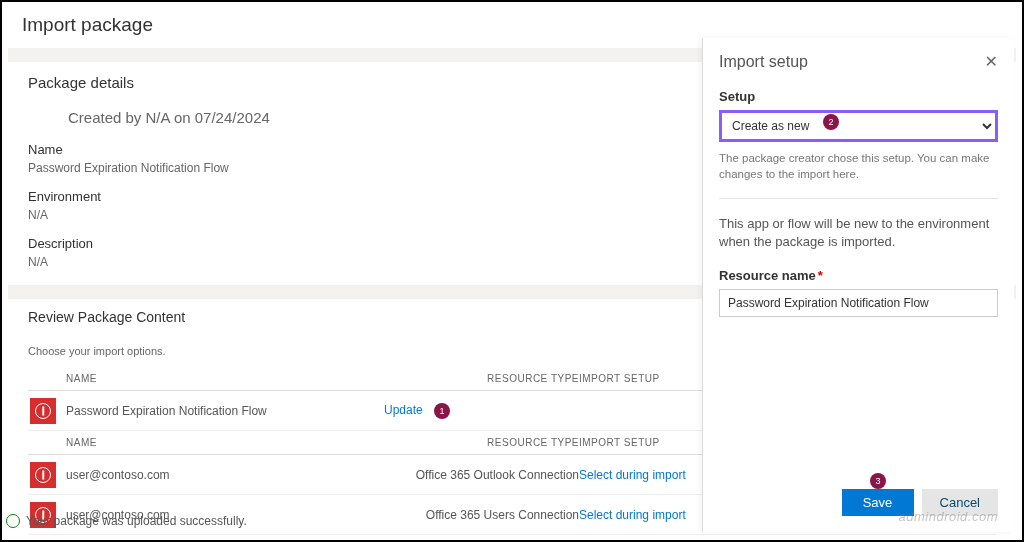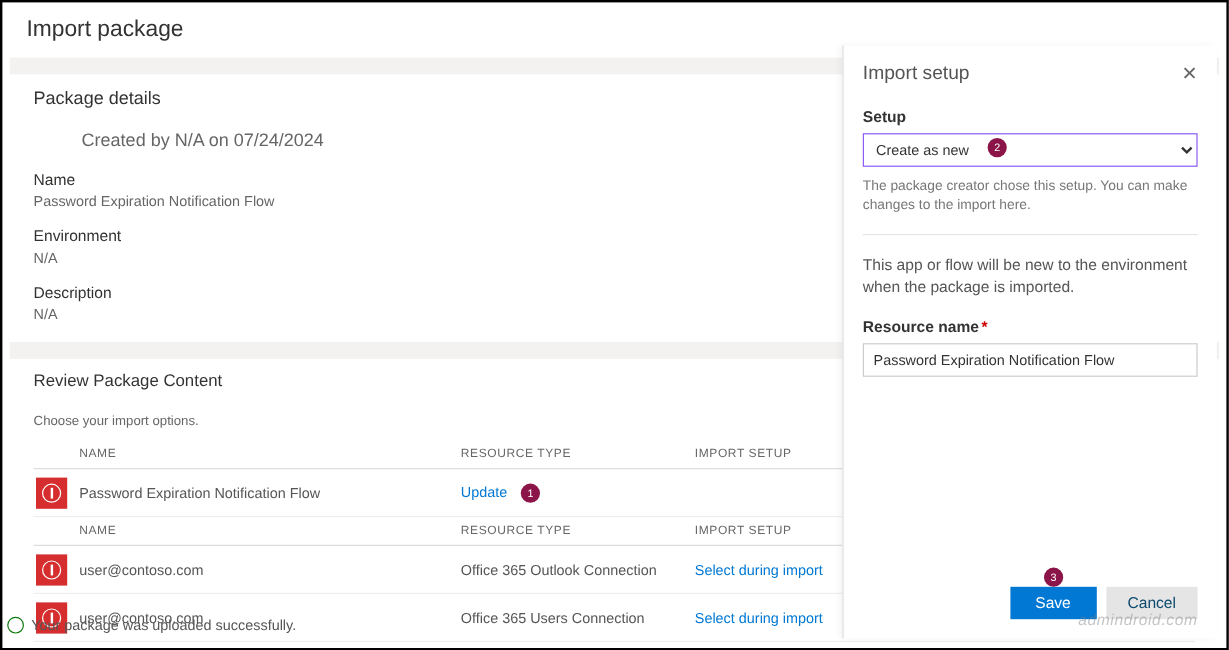--- a/index.html
+++ b/index.html
@@ -20,21 +20,21 @@
   .section { padding: 12px 20px; }
   .pkg-title { font-size: 15px; font-weight: 400; margin-bottom: 18px; }
   .pkg-sub { font-size: 15px; color: #666; margin-bottom: 16px; margin-left: 40px; }
   .field-label { font-size: 13px; color: #323130; margin-bottom: 4px; }
   .field-val { font-size: 12px; color: #666; margin-bottom: 14px; }
   .review-title { font-size: 14px; font-weight: 400; margin-bottom: 20px; }
   .review-sub { font-size: 11px; color: #666; margin-bottom: 10px; }
   .tbl-head { display: flex; border-bottom: 1px solid #ddd; padding: 6px 0; font-size: 10px; letter-spacing: 0.5px; color: #666; }
   .col-icon { width: 36px; }
   .col-name { width: 320px; padding-left: 2px; }
-  .col-type { width: 195px; }
+  .col-type { width: 195px; text-align: right; }
   .col-setup { flex: 1; }
   .tbl-row { display: flex; align-items: center; border-bottom: 1px solid #eee; height: 40px; font-size: 12px; color: #555; }
   .icon-box { width: 26px; height: 26px; background: #d62e2e; display: flex; align-items: center; justify-content: center; margin-left: 2px; }
   .icon-circle { width: 16px; height: 16px; border: 1.5px solid #fff; border-radius: 50%; position: relative; }
   .icon-circle::after { content: ""; position: absolute; left: 50%; top: 50%; width: 1.5px; height: 9px; background: #fff; transform: translate(-50%, -50%); }
   .link { color: #0078d4; cursor: pointer; }
   .badge { width: 16px; height: 16px; border-radius: 50%; background: #8b1548; color: #fff; font-size: 9px; display: inline-flex; align-items: center; justify-content: center; margin-left: 8px; vertical-align: middle; }
   .related-title { font-size: 13px; font-weight: 400; margin: 20px 0 8px 0; color: #333; }
   .status-bar { position: absolute; left: 2px; right: 2px; bottom: 8px; padding: 4px 16px; font-size: 12px; color: #555; display: flex; align-items: center; }
   .status-ring { width: 14px; height: 14px; border: 1.5px solid #107c10; border-radius: 50%; margin-right: 6px; margin-left: -14px; }
@@ -52,21 +52,21 @@
     display: flex;
     flex-direction: column;
     padding: 0;
     z-index: 10;
   }
   .panel-head { display: flex; justify-content: space-between; align-items: center; padding: 14px 16px 18px 16px; }
   .panel-title { font-size: 16px; color: #555; }
   .close-x { font-size: 16px; color: #666; cursor: pointer; font-weight: 300; }
   .panel-body { padding: 0 16px; flex: 1; font-size: 12px; color: #555; }
   .panel-label { font-size: 13px; font-weight: 600; color: #333; margin-bottom: 6px; }
-  .select { width: 100%; border: 1px solid #8b5cf6; font-size: 12px; padding: 5px 6px; background: #fff; color: #333; }
+  .select { width: 100%; border: 3px solid #8b5cf6; font-size: 12px; padding: 5px 6px; background: #fff; color: #333; }
   .select-row { position: relative; }
   .badge2 { position: absolute; top: 4px; left: 96px; }
   .help { font-size: 11.5px; color: #777; margin-top: 8px; line-height: 1.4; }
   .sep { border-top: 1px solid #e5e5e5; margin: 16px 0; }
   .note { font-size: 13px; color: #555; line-height: 1.4; margin-bottom: 16px; }
   .req { color: #c00; margin-left: 2px; }
   .txt-input { width: 100%; border: 1px solid #ccc; padding: 6px 8px; font-size: 12px; color: #333; }
   .panel-foot { display: flex; justify-content: flex-end; gap: 8px; padding: 10px 16px 16px 16px; position: relative; }
   .btn { min-width: 72px; padding: 6px 18px; font-size: 13px; border: none; cursor: pointer; }
   .btn-primary { background: #0078d4; color: #fff; }

